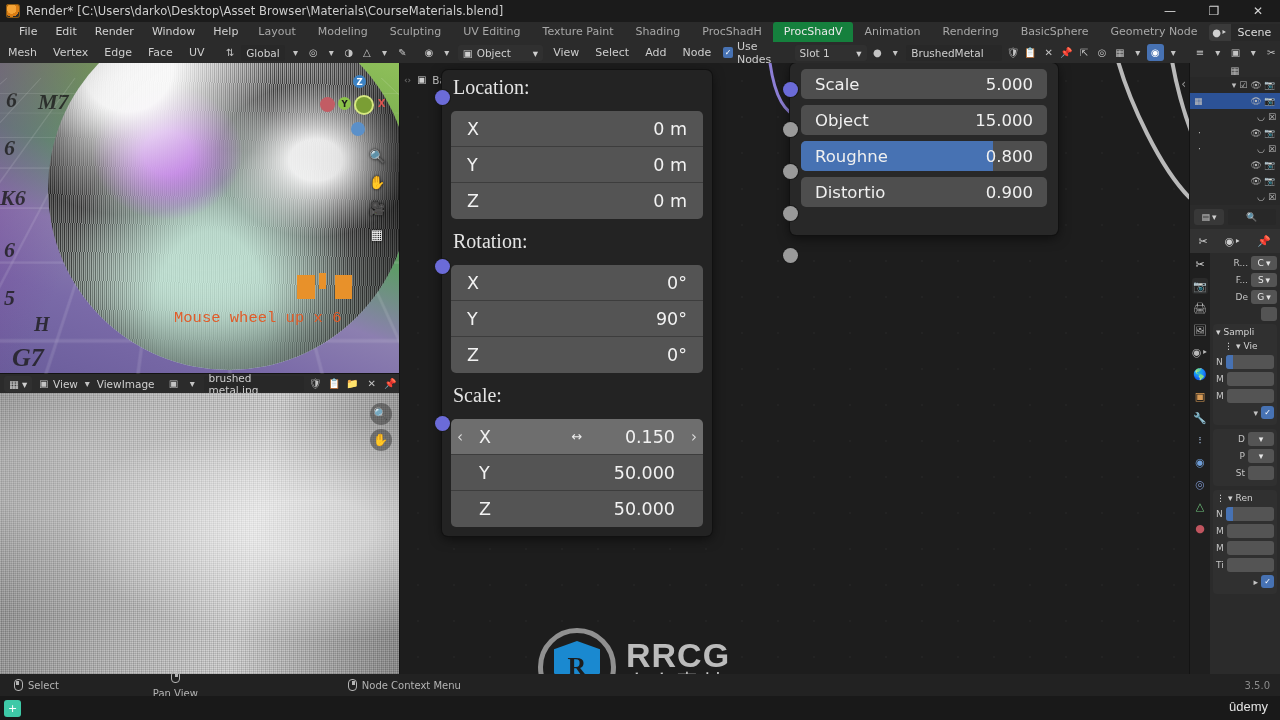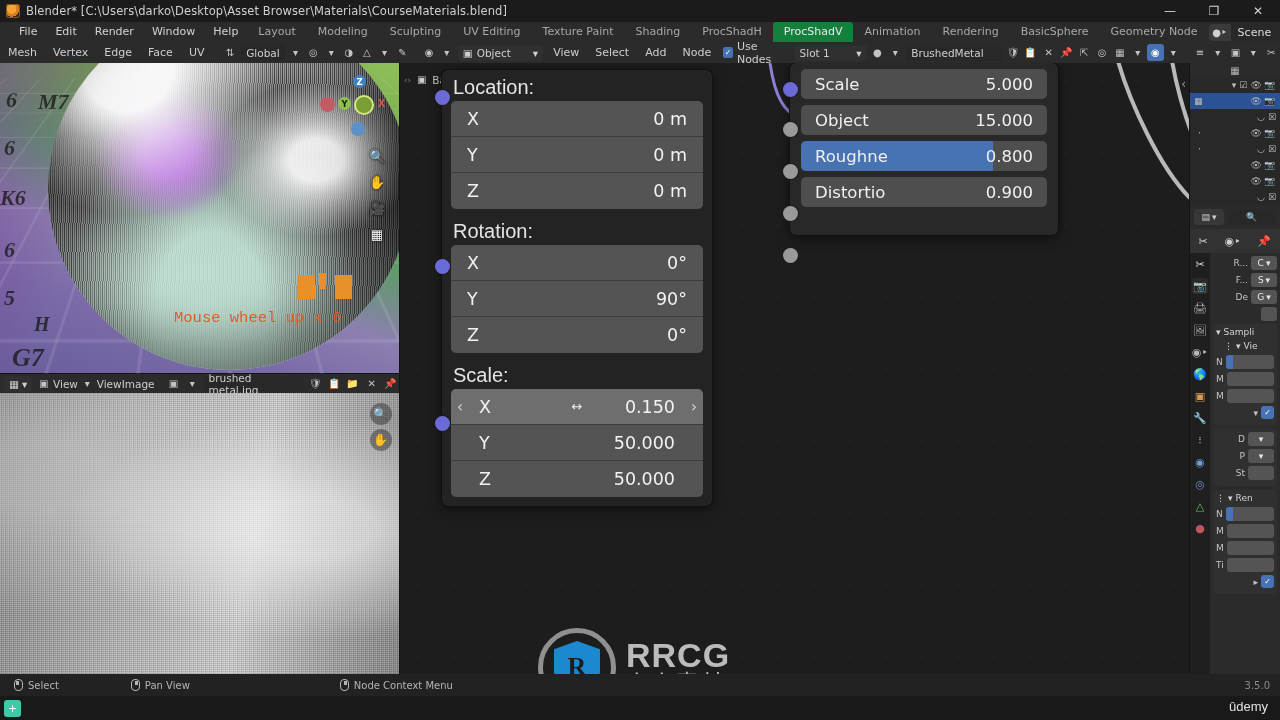--- a/index.html
+++ b/index.html
@@ -111,22 +111,22 @@
   .breadcrumb { position:absolute; left:4px; top:10px; display:flex; align-items:center;
     color:#c3c3c3; font-size:10.5px; gap:4px;}
   .bc-sep { color:#7a7a7a; font-size:9px; }
   .bc-ico { width:13px;height:13px; display:inline-flex;align-items:center;justify-content:center;
     font-size:10px; color:#cfcfcf;}
   .noodle { position:absolute; border:none; }
 
   .bnode { position:absolute; background:#282828; border-radius:6px;
     box-shadow:0 0 0 1px #111, 0 3px 12px rgba(0,0,0,.55); padding:4px 9px 9px 9px;}
   .bnode.big { background:#232323; }
-  .nhead { color:#e4e4e4; font-size:20px; font-weight:normal; padding:2px 0 2px 2px;
-    font-family:Liberation Sans, sans-serif; }
+  .nhead { color:#e4e4e4; font-size:20px; font-weight:normal; padding:2px 0 12px 2px;
+    font-family:Liberation Serif, serif; }
   .sock { position:absolute; width:15px;height:15px;border-radius:50%; left:-7.5px;
     box-shadow:0 0 0 1px #1a1a1a;}
   .sock.vec { background:#6b6bd8; }
   .sock.gray { background:#9a9a9a; }
   .fieldgrp { border-radius:5px; overflow:hidden; }
   .field { display:flex; align-items:center; justify-content:space-between;
     background:#545454; height:36px; padding:0 16px; color:#f2f2f2; font-size:17.5px;
     border-bottom:1px solid #3d3d3d; position:relative;}
   .field:last-child{border-bottom:none;}
   .field .lab{ }
@@ -208,21 +208,21 @@
 
   .vsplit { position:absolute; background:#131313; }
 </style>
 </head>
 <body>
 
 <div id="app">
 
   <div class="titlebar">
     <div class="tb-icon"></div>
-    <div class="tb-text">Blender* [C:\Users\darko\Desktop\Asset Browser\Materials\CourseMaterials.blend]</div>
+    <div class="tb-text">Render* [C:\Users\darko\Desktop\Asset Browser\Materials\CourseMaterials.blend]</div>
     <div class="wbtns">
       <div class="wbtn">—</div>
       <div class="wbtn">❐</div>
       <div class="wbtn close">✕</div>
     </div>
   </div>
 
   <div class="menurow">
     <div class="blender-logo"></div>
     <div class="mi">File</div>
@@ -673,21 +673,21 @@
     </div>
   </div>
 
   <div class="statusbar">
     <div class="sb-item" style="margin-left:14px;">
       <span class="mouseico l">
           <i></i>
         </span>
       <span>Select</span>
     </div>
-    <div class="sb-item" style="margin-left:72px;">
+    <div class="sb-item" style="margin-left:94px;flex-direction:column;">
       <span class="mouseico m">
           <i></i>
         </span>
       <span>Pan View</span>
     </div>
     <div class="sb-item" style="margin-left:150px;">
       <span class="mouseico r">
           <i></i>
         </span>
       <span>Node Context Menu</span>

